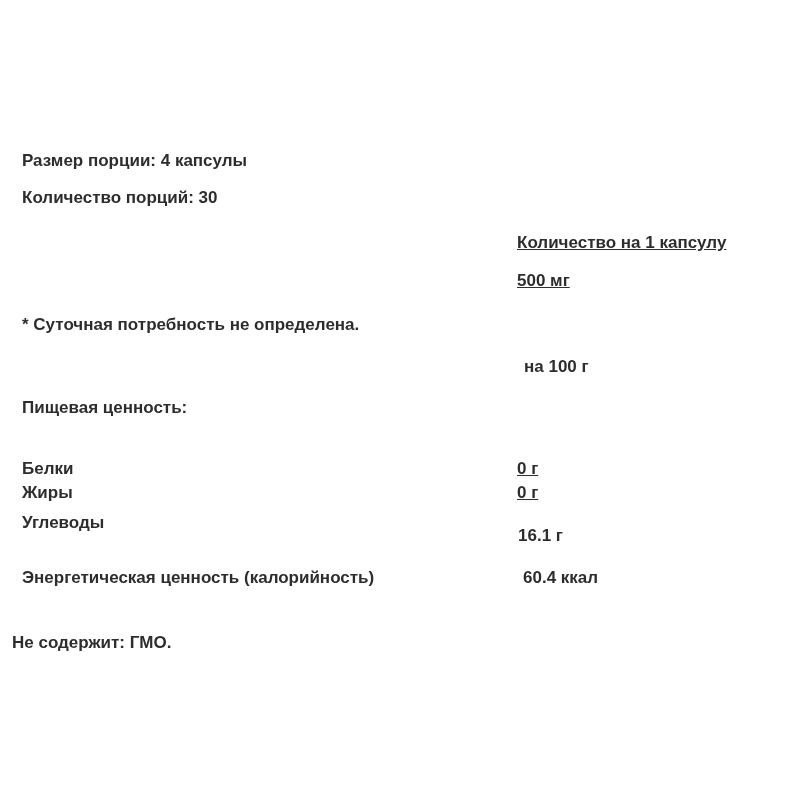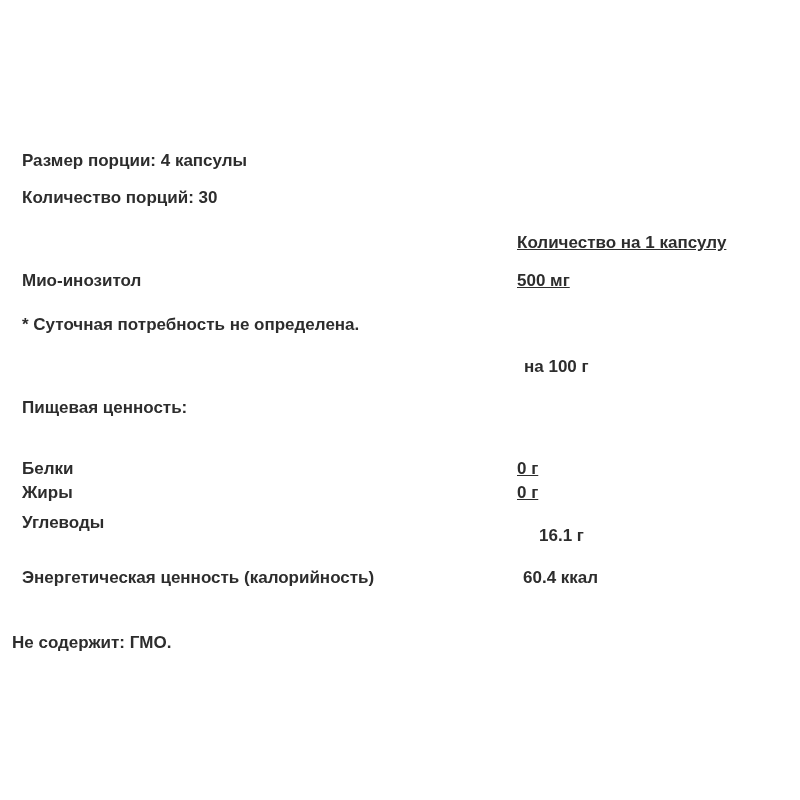--- a/index.html
+++ b/index.html
@@ -33,38 +33,37 @@
   .y-serving      { top: 144px; }
   .y-servings     { top: 181px; }
   .y-amount-hdr   { top: 226px; }
   .y-ingredient   { top: 264px; }
   .y-footnote     { top: 308px; }
   .y-per100       { top: 350px; left: 524px; }
   .y-nutrition    { top: 391px; }
   .y-protein      { top: 452px; }
   .y-fat          { top: 476px; }
   .y-carbs        { top: 506px; }
-  .y-carbs-val    { top: 519px; left: 539px; }
+  .y-carbs-val    { top: 519px; left: 518px; }
   .y-energy       { top: 561px; }
   .y-energy-val   { top: 561px; left: 523px; }
   .y-other        { top: 612px; }
   .y-nocontain    { top: 626px; }
 </style>
 </head>
 <body>
 
 <div class="sheet">
 
   <div class="line col-left y-serving">Размер порции: 4 капсулы</div>
 
   <div class="line col-left y-servings">Количество порций: 30</div>
 
   <div class="line col-right y-amount-hdr">Количество на 1 капсулу</div>
 
-  <div class="line col-left y-ingredient">Мио-инозитол</div>
   <div class="line col-right y-ingredient">500 мг</div>
 
   <div class="line col-left y-footnote">* Суточная потребность не определена.</div>
 
   <div class="line y-per100">на 100 г</div>
 
   <div class="line col-left y-nutrition">Пищевая ценность:</div>
 
   <div class="line col-left y-protein">Белки</div>
   <div class="line col-right y-protein">0 г</div>

